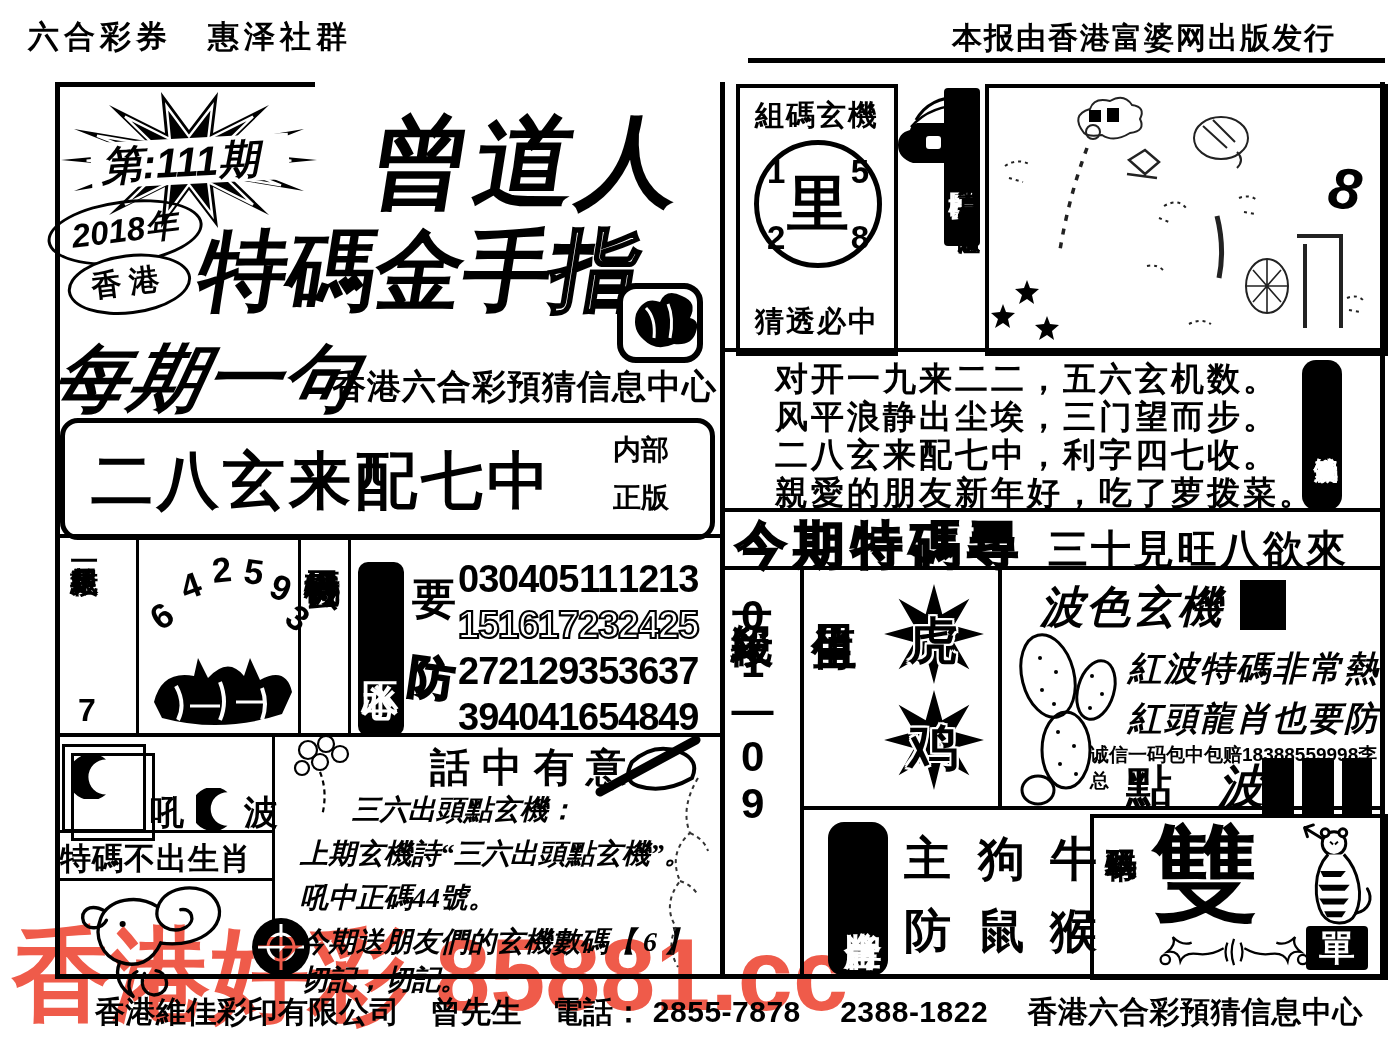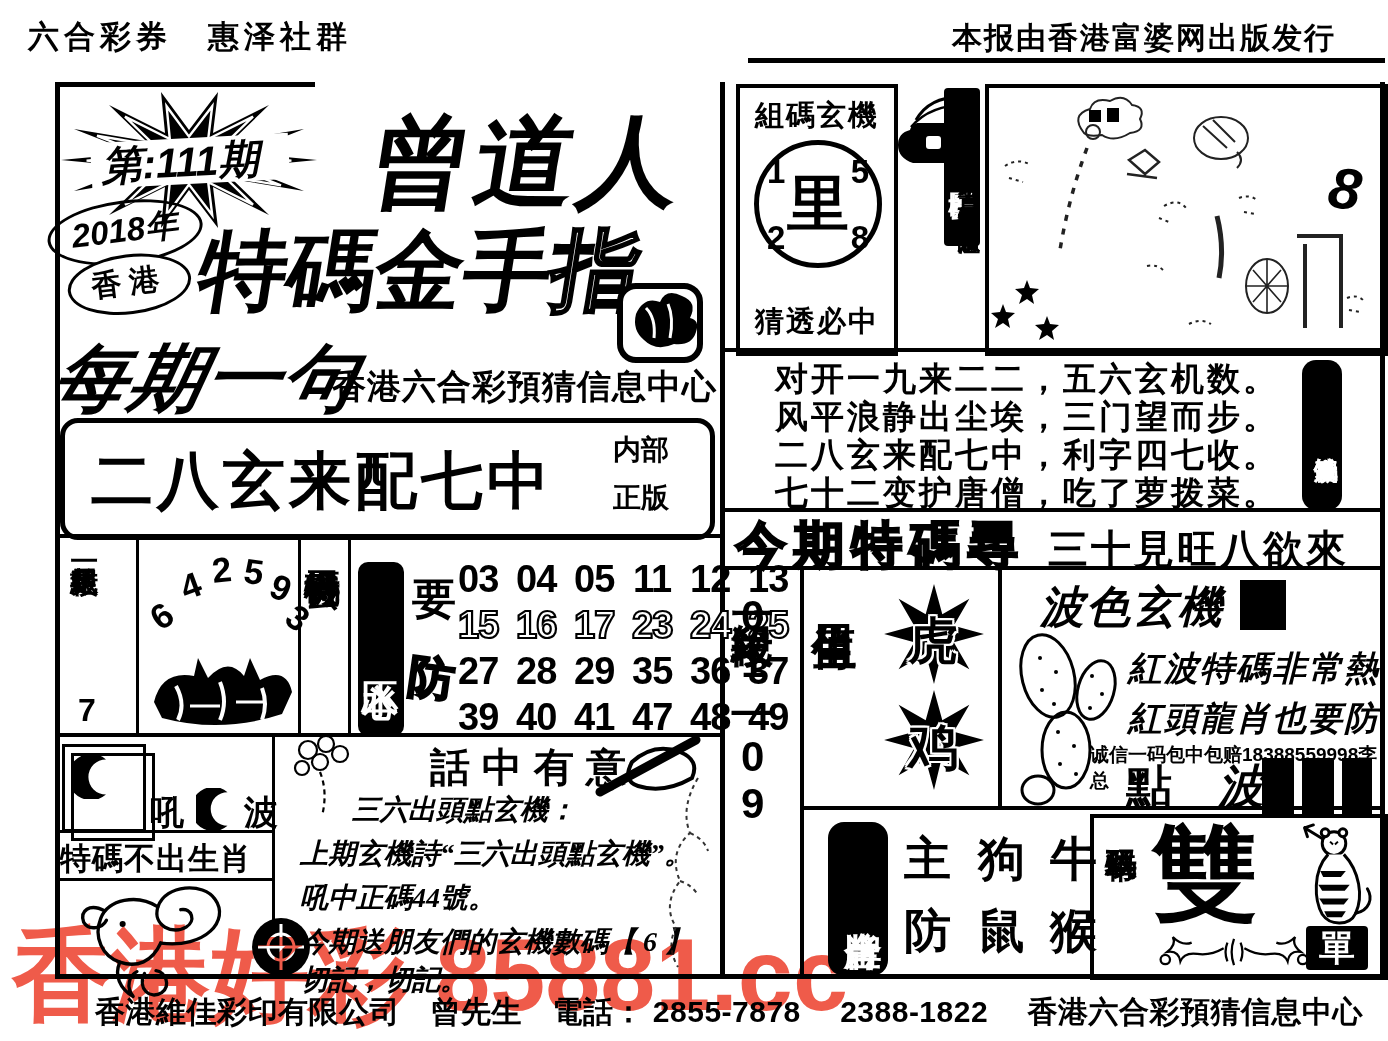--- a/index.html
+++ b/index.html
@@ -7,21 +7,21 @@
         font-family:"Liberation Sans","DejaVu Sans",sans-serif;color:#000;overflow:hidden}
   .abs{position:absolute}
   .hl,.vl,.blk{position:absolute;background:#000}
   .b9{font-weight:900}
   .vert{writing-mode:vertical-rl;text-orientation:upright}
   .skew{transform:skewX(-9deg)}
   .hollow{color:#fff;-webkit-text-stroke:2.2px #000}
   .hollow3{color:#fff;-webkit-text-stroke:2.6px #000}
   .wsh{color:#000;text-shadow:-2px 0 #fff,2px 0 #fff,0 -2px #fff,0 2px #fff,
        -2px -2px #fff,2px 2px #fff,-2px 2px #fff,2px -2px #fff}
-  .numrow{position:absolute;display:flex;gap:18px;font-size:38px;font-weight:900;letter-spacing:-1px}
+  .numrow{position:absolute;display:flex;gap:0;font-size:38px;font-weight:900;letter-spacing:-1px}
   .numrow span{display:inline-block;width:40px;text-align:center}
   .whitebox{background:#000;border-radius:10px;color:#fff;text-align:center}
   .poemline{font-size:33px;font-weight:700;letter-spacing:3px;line-height:38px}
   .hzline{font-size:28px;font-style:italic;font-family:"Liberation Serif","DejaVu Serif",serif;line-height:43px;font-weight:700}
   #watermark{position:absolute;left:12px;top:908px;font-size:102px;font-weight:900;
              letter-spacing:0;white-space:nowrap;mix-blend-mode:multiply;transform:scaleX(.97);transform-origin:left}
   svg{display:block}
 </style>
 </head>
 <body>
@@ -116,31 +116,31 @@
   <div class="numrow hollow" style="left:458px;top:604px">
     <span>15</span>
       <span>16</span>
       <span>17</span>
       <span>23</span>
       <span>24</span>
       <span>25</span>
   </div>
   <div class="numrow" style="left:458px;top:650px">
     <span>27</span>
-      <span>28</span>
+      <span>21</span>
       <span>29</span>
       <span>35</span>
       <span>36</span>
       <span>37</span>
   </div>
   <div class="numrow" style="left:458px;top:696px">
     <span>39</span>
       <span>40</span>
       <span>41</span>
-      <span>47</span>
+      <span>65</span>
       <span>48</span>
       <span>49</span>
   </div>
 
   <div class="vl" style="left:272px;top:737px;width:3px;height:241px"></div>
 
   <div class="abs" style="left:62px;top:744px;width:78px;height:82px;border:3px solid #000">
     <div class="abs" style="left:6px;top:6px;width:78px;height:82px;border:3px solid #000"></div>
     <span class="abs" style="left:8px;top:8px">
       <svg width="44" height="44" viewBox="0 0 40 40">
@@ -259,21 +259,21 @@
         <path d="M58,228 l3,8 9,1 -7,6 2,9 -7,-5 -8,5 3,-9 -7,-6 9,-1 Z"></path>
       </g>
       <text x="340" y="120" font-size="58" font-style="italic" font-weight="700" fill="#000" transform="rotate(8 352 100)">8</text>
     </svg>
   </div>
 
   <div class="hl" style="left:722px;top:348px;width:663px;height:4px"></div>
   <div class="abs poemline" style="left:775px;top:360px">对开一九来二二，五六玄机数。</div>
   <div class="abs poemline" style="left:775px;top:398px">风平浪静出尘埃，三门望而步。</div>
   <div class="abs poemline" style="left:775px;top:436px">二八玄来配七中，利字四七收。</div>
-  <div class="abs poemline" style="left:775px;top:474px">七十二变护唐僧，吃了萝拨菜。</div>
+  <div class="abs poemline" style="left:775px;top:474px">親愛的朋友新年好，吃了萝拨菜。</div>
   <div class="abs whitebox vert" style="left:1302px;top:360px;width:40px;height:142px;font-size:24px;font-weight:700;padding-top:8px;border-radius:14px">赢钱锦囊</div>
   <div class="hl" style="left:722px;top:508px;width:663px;height:4px"></div>
 
   <div class="abs b9 hollow3" style="left:736px;top:512px;font-size:50px;letter-spacing:8px">今期特碼尋</div>
   <div class="abs b9" style="left:1048px;top:522px;font-size:40px;letter-spacing:3px">三十見旺八欲來</div>
   <div class="hl" style="left:722px;top:566px;width:663px;height:4px"></div>
 
   <div class="abs vert" style="left:730px;top:592px;height:390px;font-size:42px;font-weight:700;line-height:1.05">絕殺一段01—09</div>
   <div class="vl" style="left:800px;top:570px;width:4px;height:408px"></div>
   <div class="vl" style="left:998px;top:570px;width:4px;height:240px"></div>

